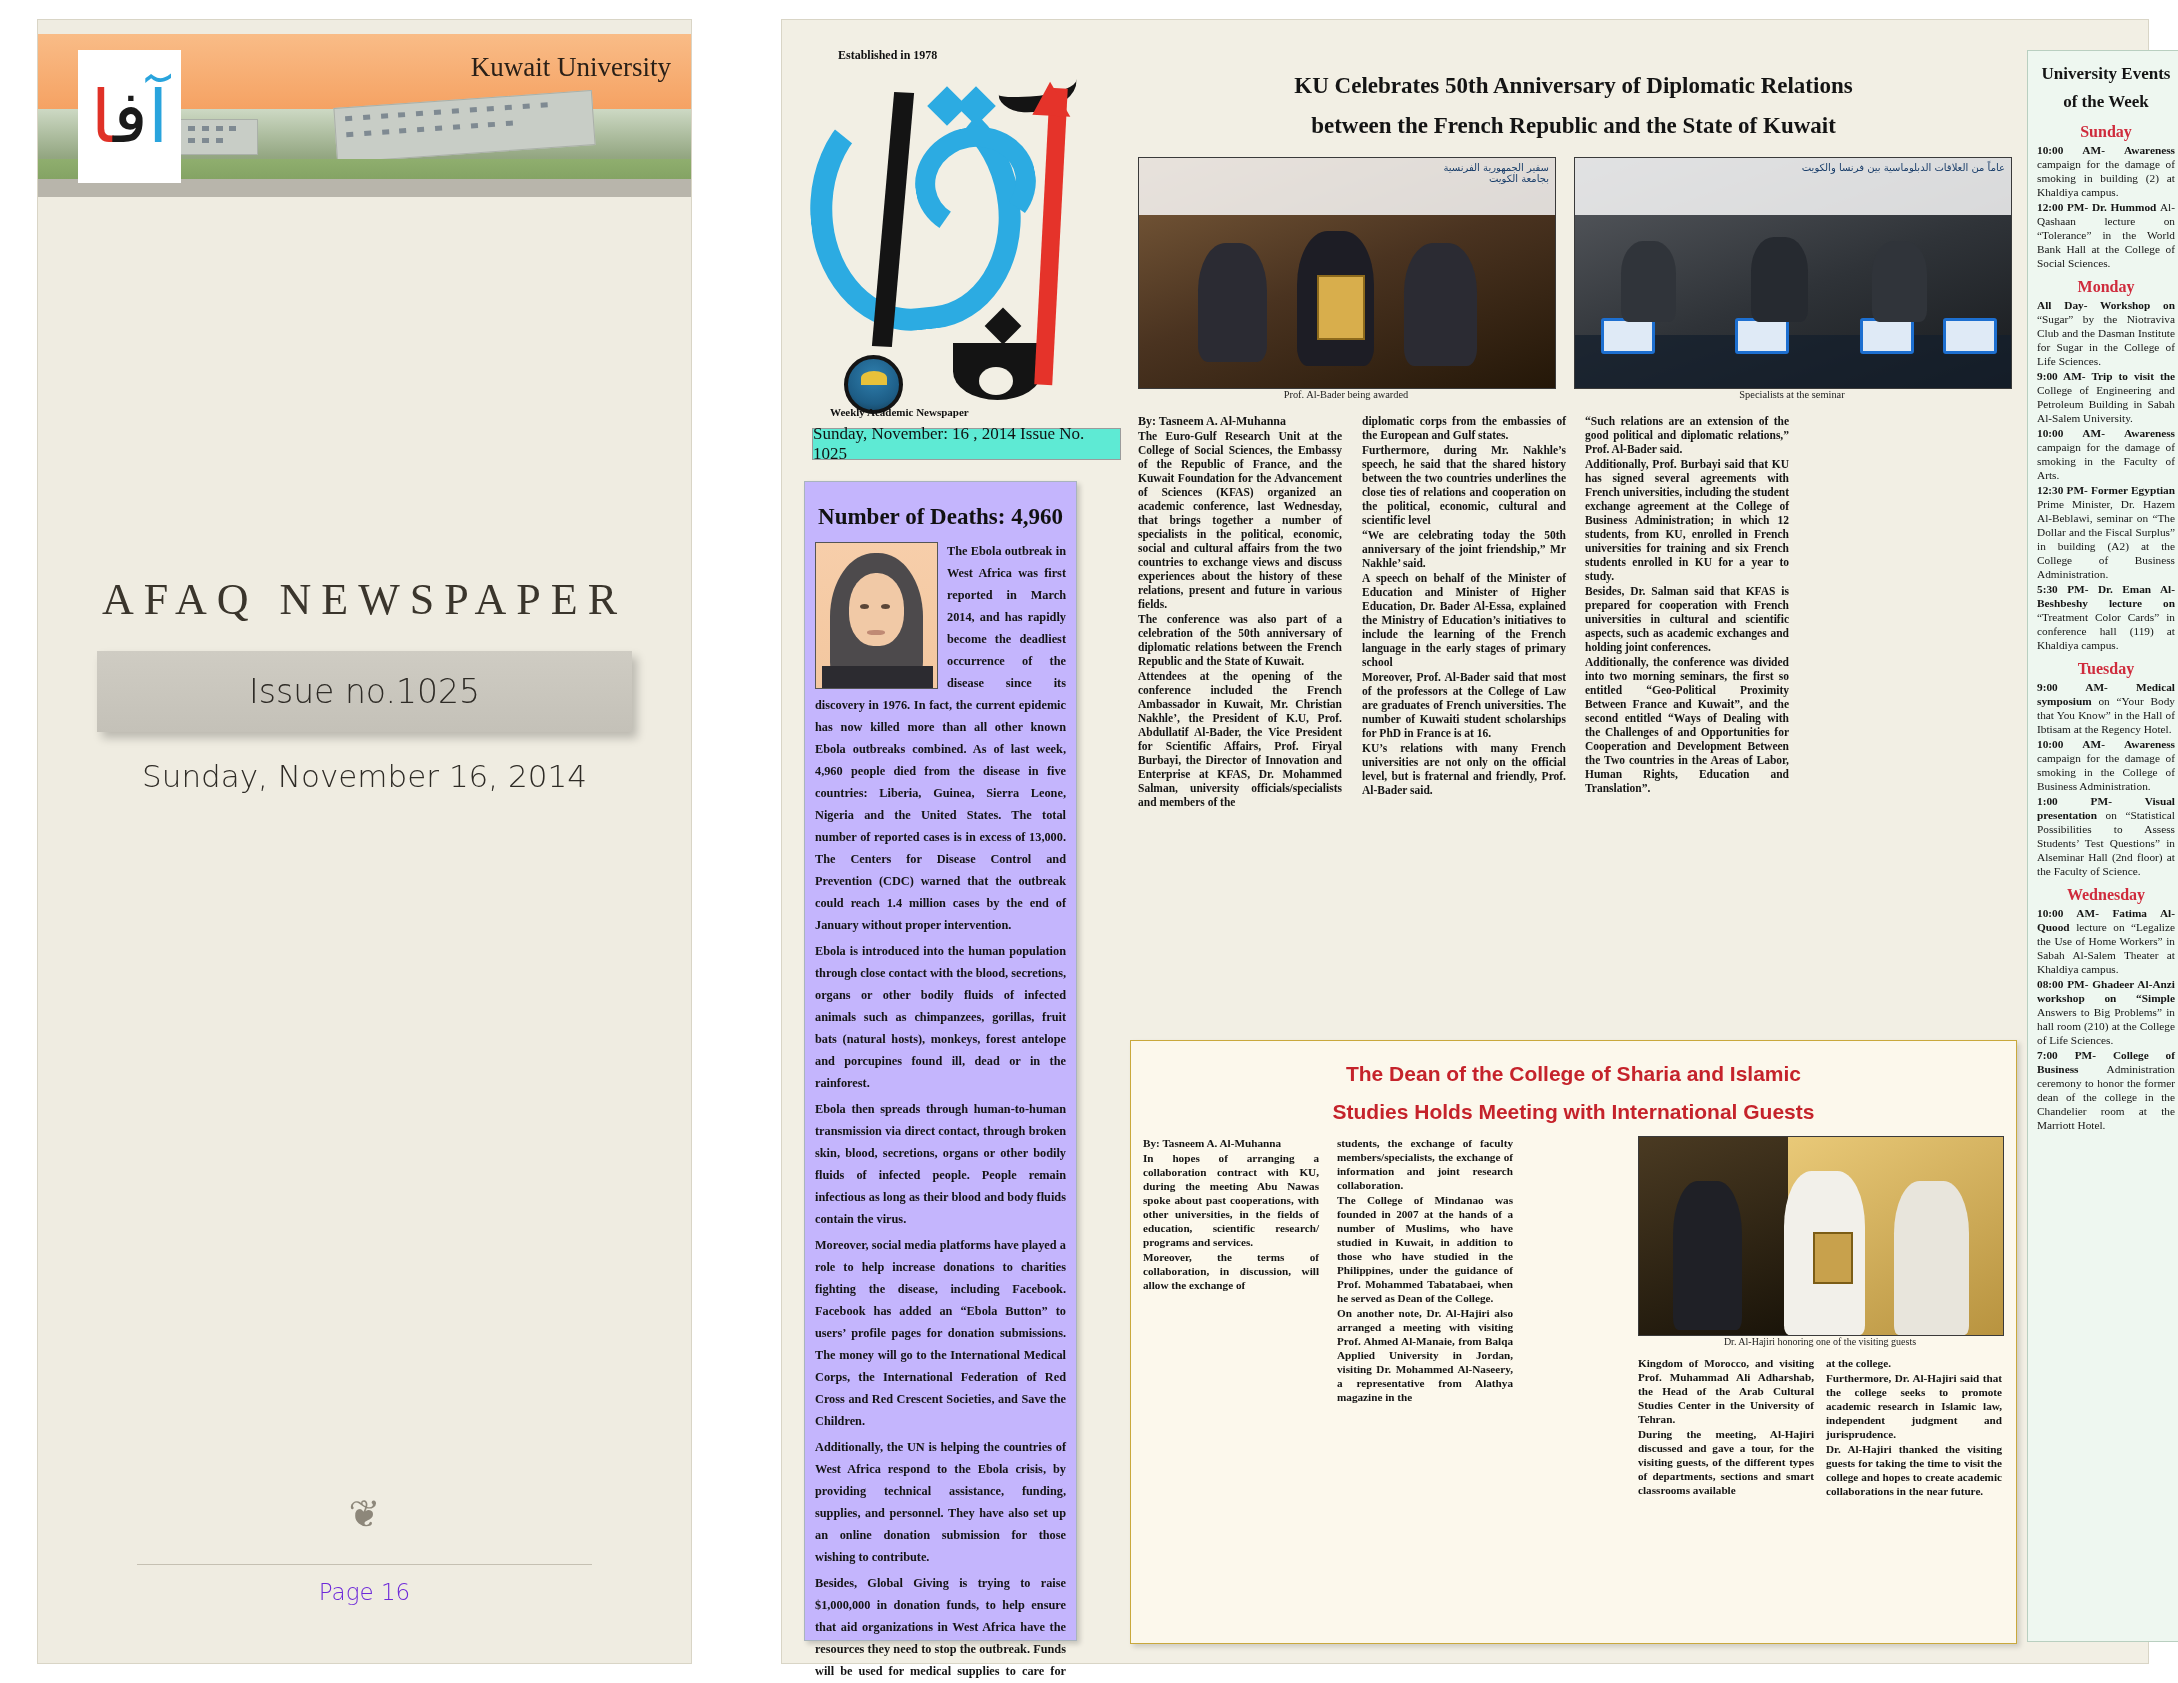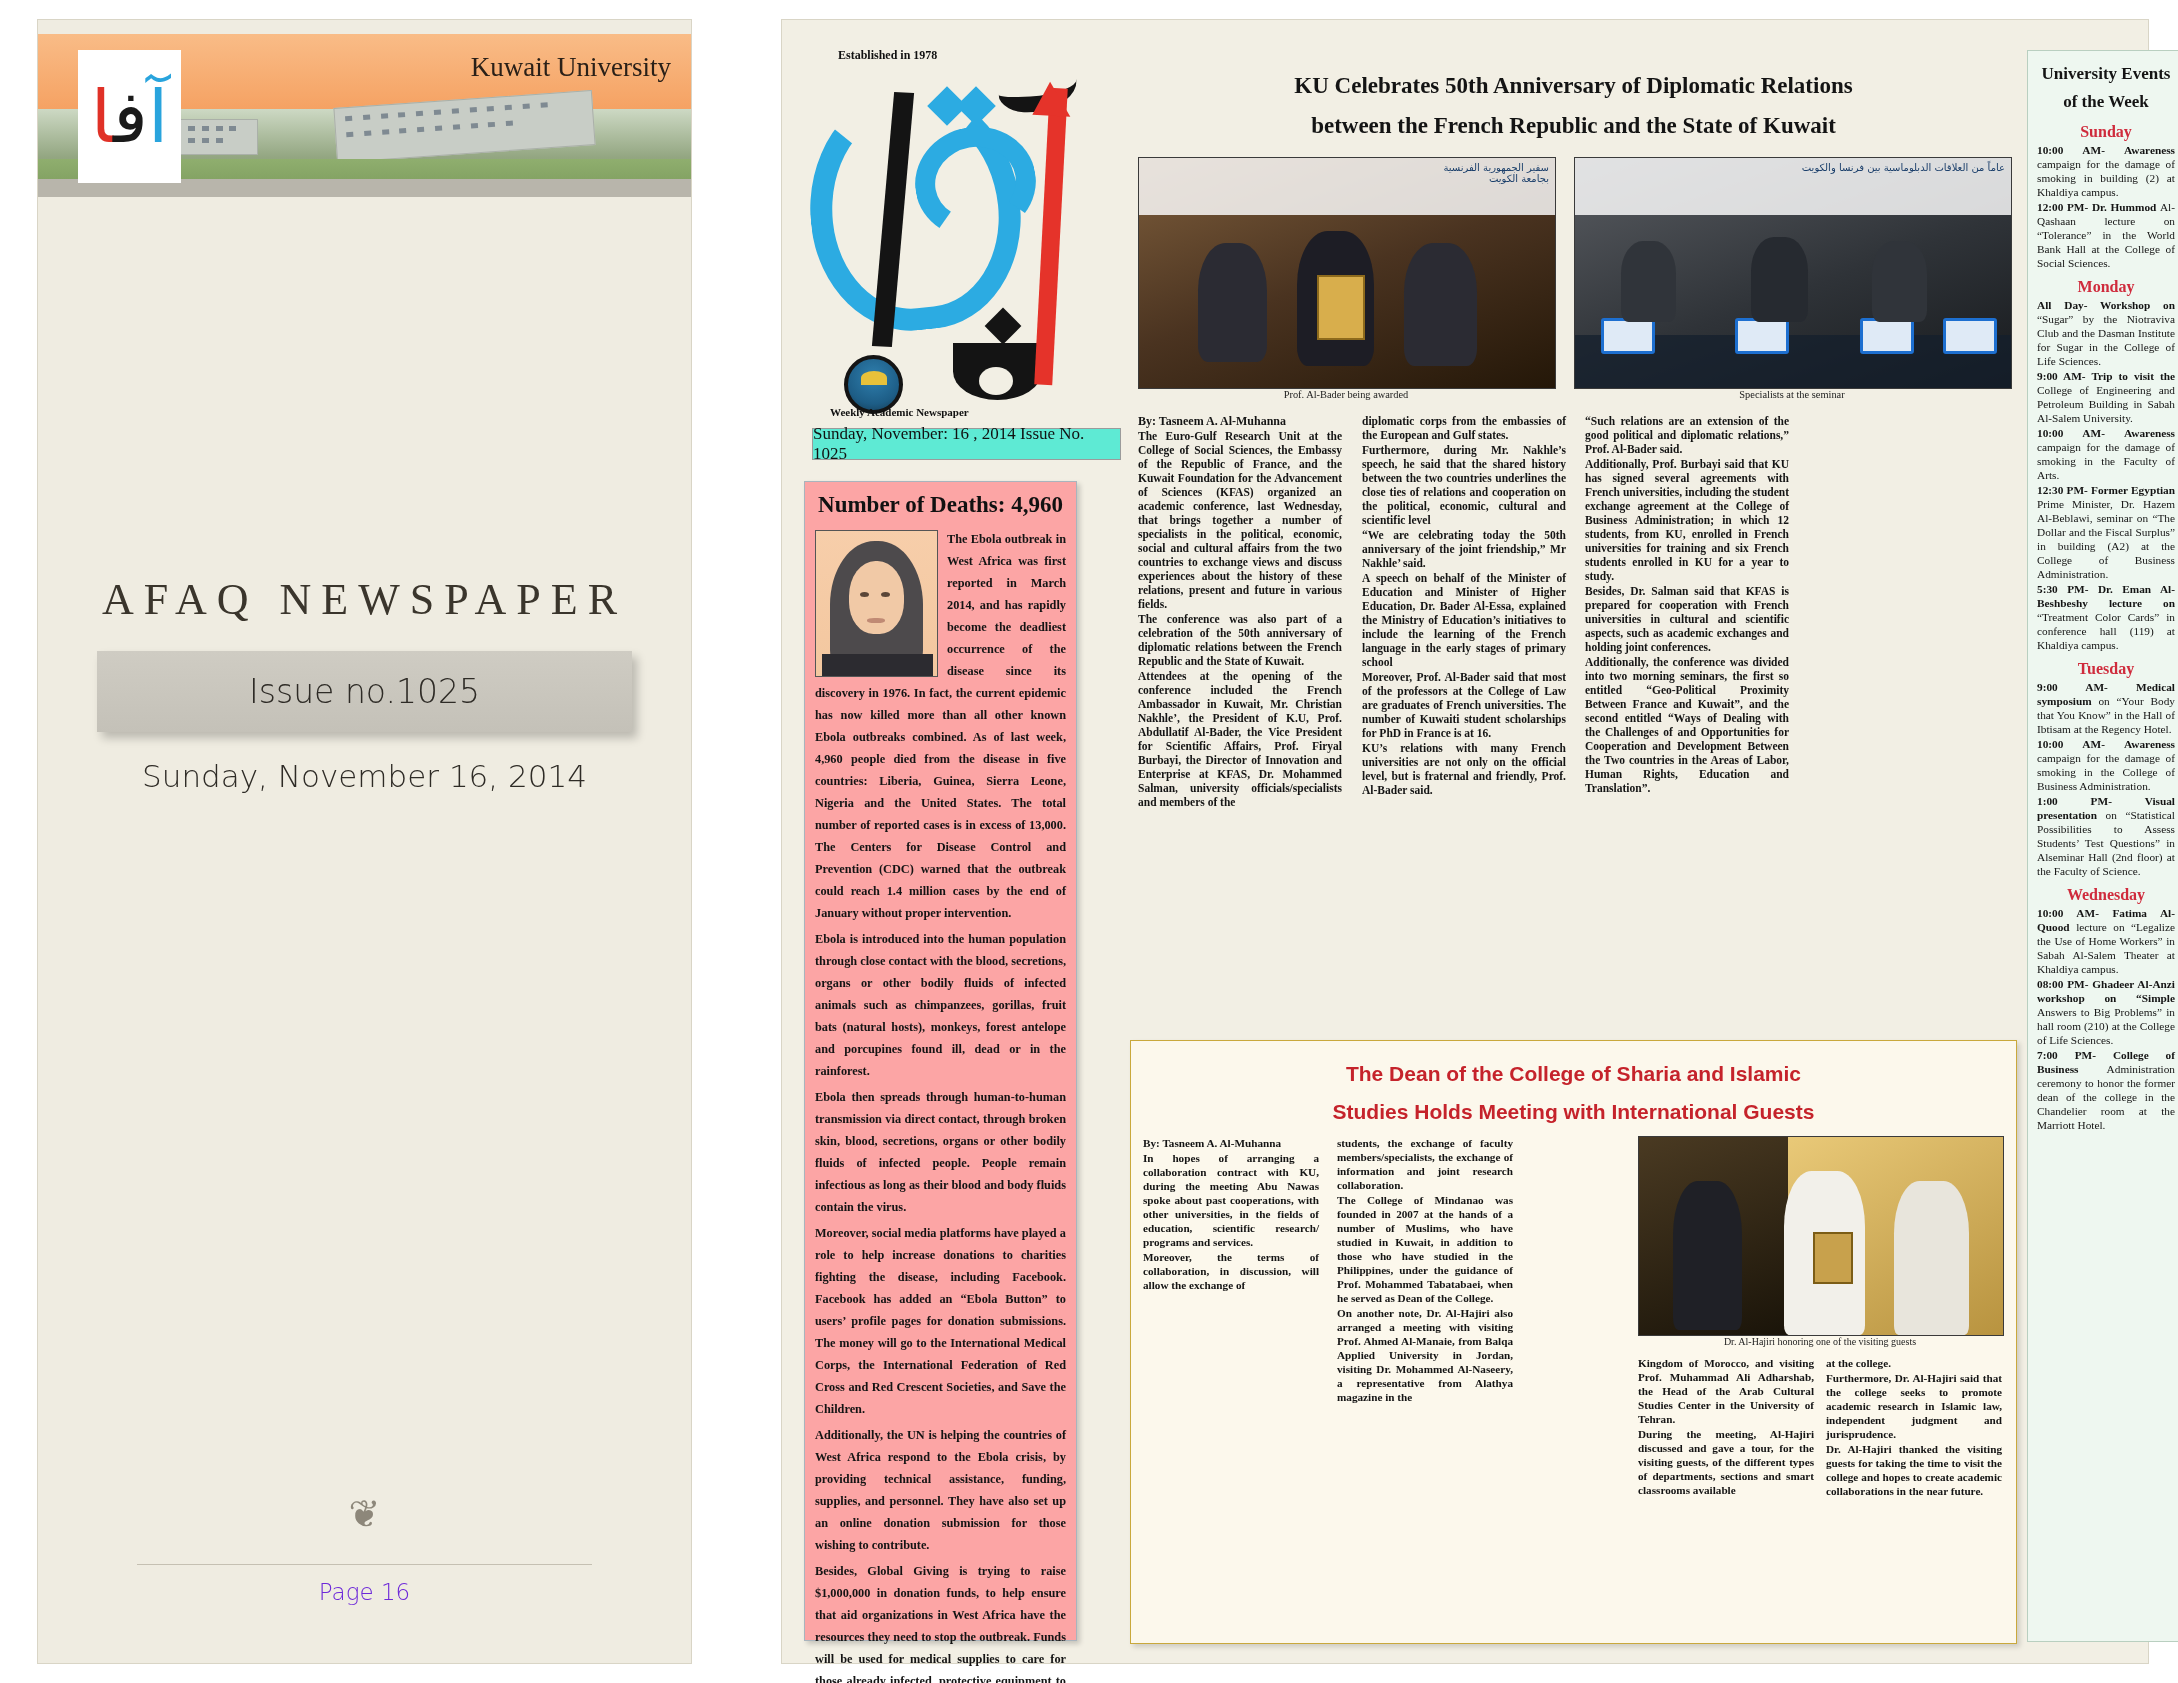--- a/index.html
+++ b/index.html
@@ -175,23 +175,23 @@
   .dateline{
     position:absolute;left:8px;top:394px;width:307px;height:30px;
     border:1px solid #9b9b9b;background:#5eead4;
     display:flex;align-items:center;justify-content:center;
     font-size:17px;color:#111;font-family:"Liberation Serif", serif;
   }
 
   
   .ebola{
     position:absolute;left:22px;top:461px;width:273px;height:1160px;
-    background:#fca5a5;border:1px solid #a9b4bd;
+    background:#c4b5fd;border:1px solid #a9b4bd;
     box-shadow:3px 3px 5px rgba(0,0,0,.18);
-    padding:8px 10px 6px;box-sizing:border-box;
+    padding:20px 10px 6px;box-sizing:border-box;
   }
   .ebola h2{
     margin:2px 0 10px;text-align:center;font-size:23px;font-weight:bold;color:#111;
     font-family:"Liberation Serif", serif;
   }
   .ebola-photo{
     float:left;width:121px;height:145px;margin:2px 9px 2px 0;
     border:1px solid #555;
     background:linear-gradient(180deg,#f7ceaa 0%,#f3c79f 100%);
     position:relative;overflow:hidden;

